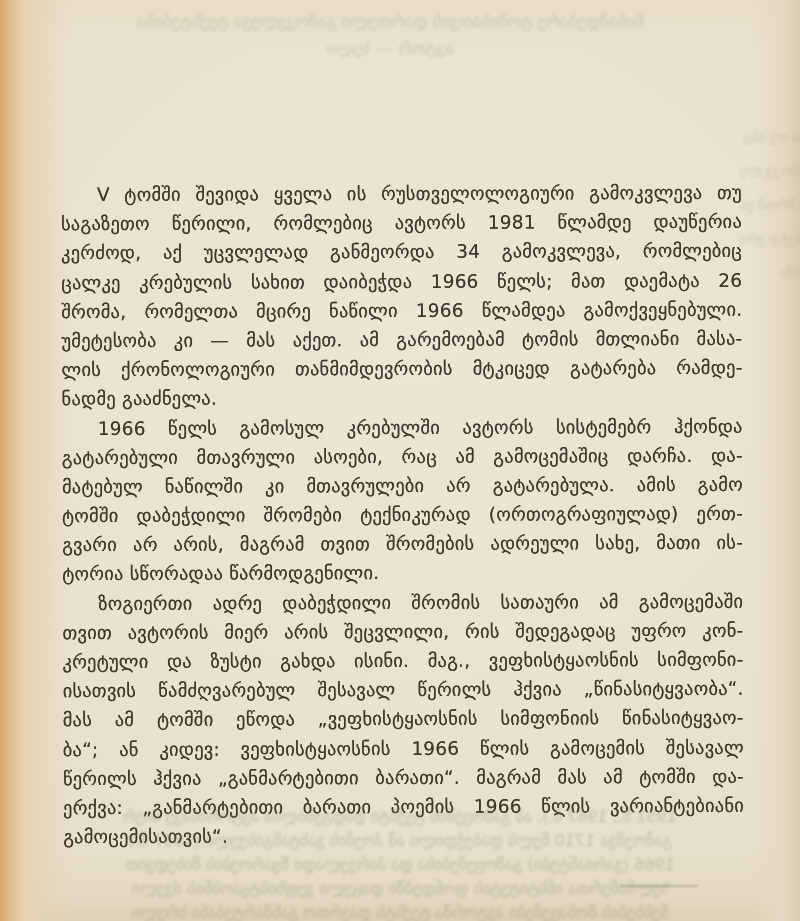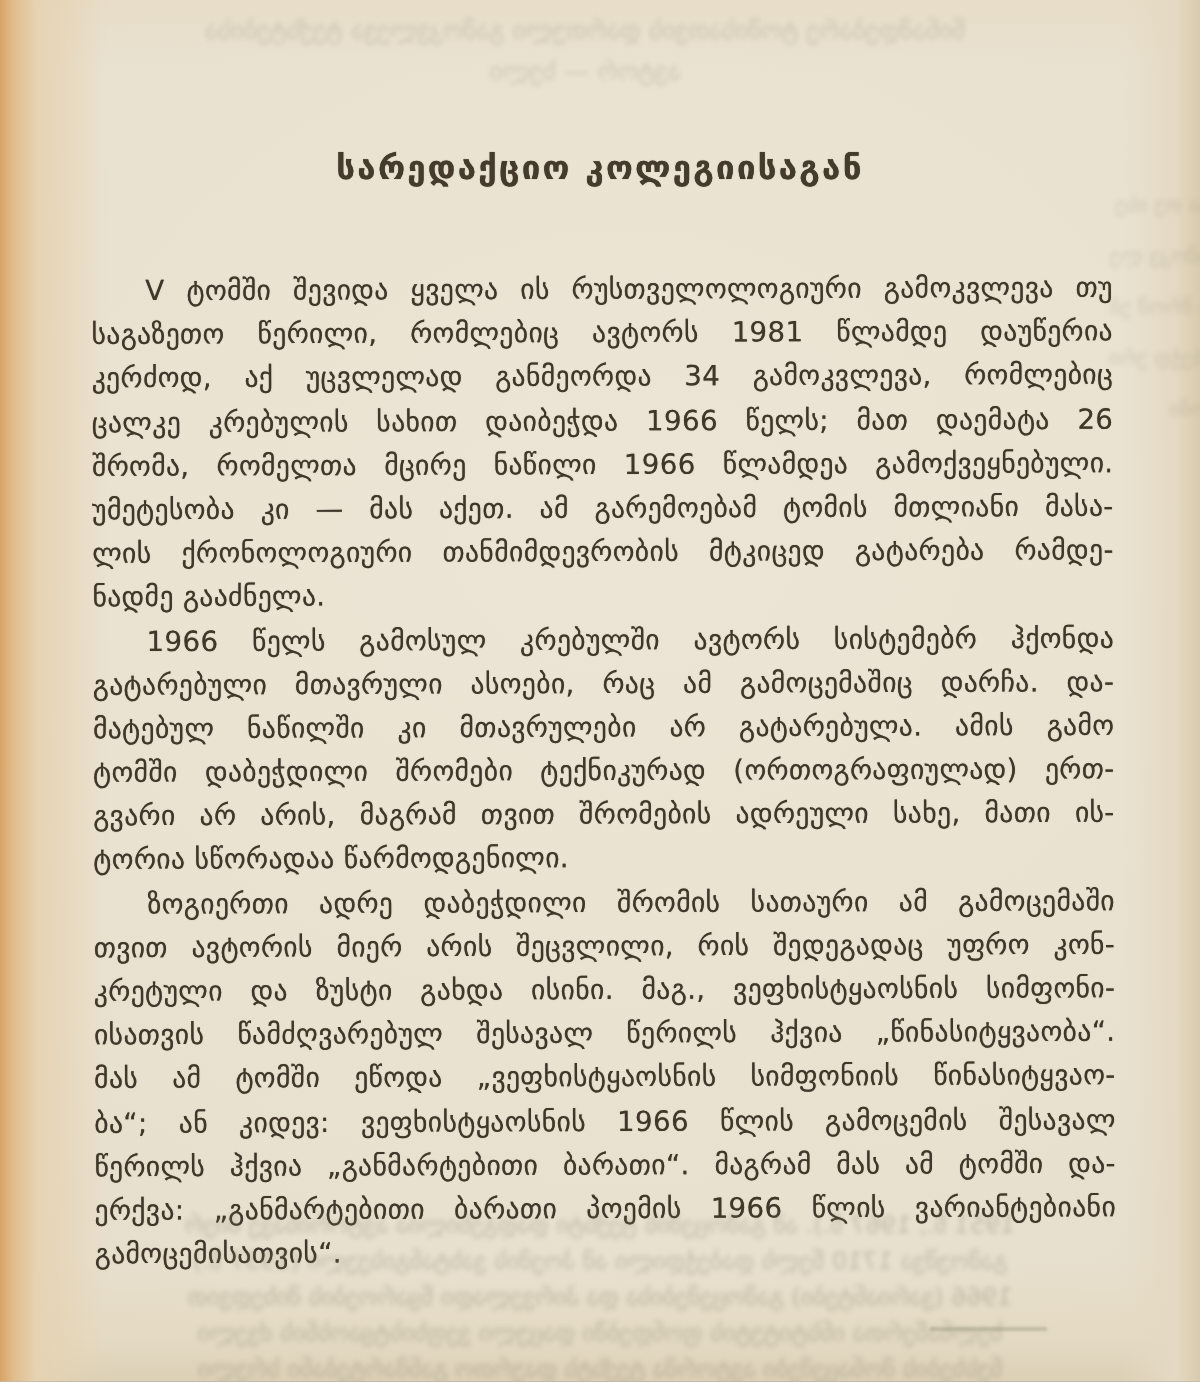--- a/index.html
+++ b/index.html
@@ -61,21 +61,20 @@
 
   <div class="bleed bleed-top">
     <div>წინამდებარე ტომისათვის დართული გამოკვლევა ტექსტებისა</div>
     <div>ავტორ — ხელი</div>
   </div>
 
   <div class="bleed bleed-right">
     <span>ესა თუ ისე გამოკვ ლევა შრომ ები ბეჭდ ური ტომი</span>
   </div>
 
-  <div class="title">სარედაქციო კოლეგიისაგან</div>
 
   <div class="body-text">
     <div class="line first">V ტომში შევიდა ყველა ის რუსთველოლოგიური გამოკვლევა თუ</div>
     <div class="line">საგაზეთო წერილი, რომლებიც ავტორს 1981 წლამდე დაუწერია</div>
     <div class="line">კერძოდ, აქ უცვლელად განმეორდა 34 გამოკვლევა, რომლებიც</div>
     <div class="line">ცალკე კრებულის სახით დაიბეჭდა 1966 წელს; მათ დაემატა 26</div>
     <div class="line">შრომა, რომელთა მცირე ნაწილი 1966 წლამდეა გამოქვეყნებული.</div>
     <div class="line">უმეტესობა კი — მას აქეთ. ამ გარემოებამ ტომის მთლიანი მასა-</div>
     <div class="line">ლის ქრონოლოგიური თანმიმდევრობის მტკიცედ გატარება რამდე-</div>
     <div class="line noj">ნადმე გააძნელა.</div>

